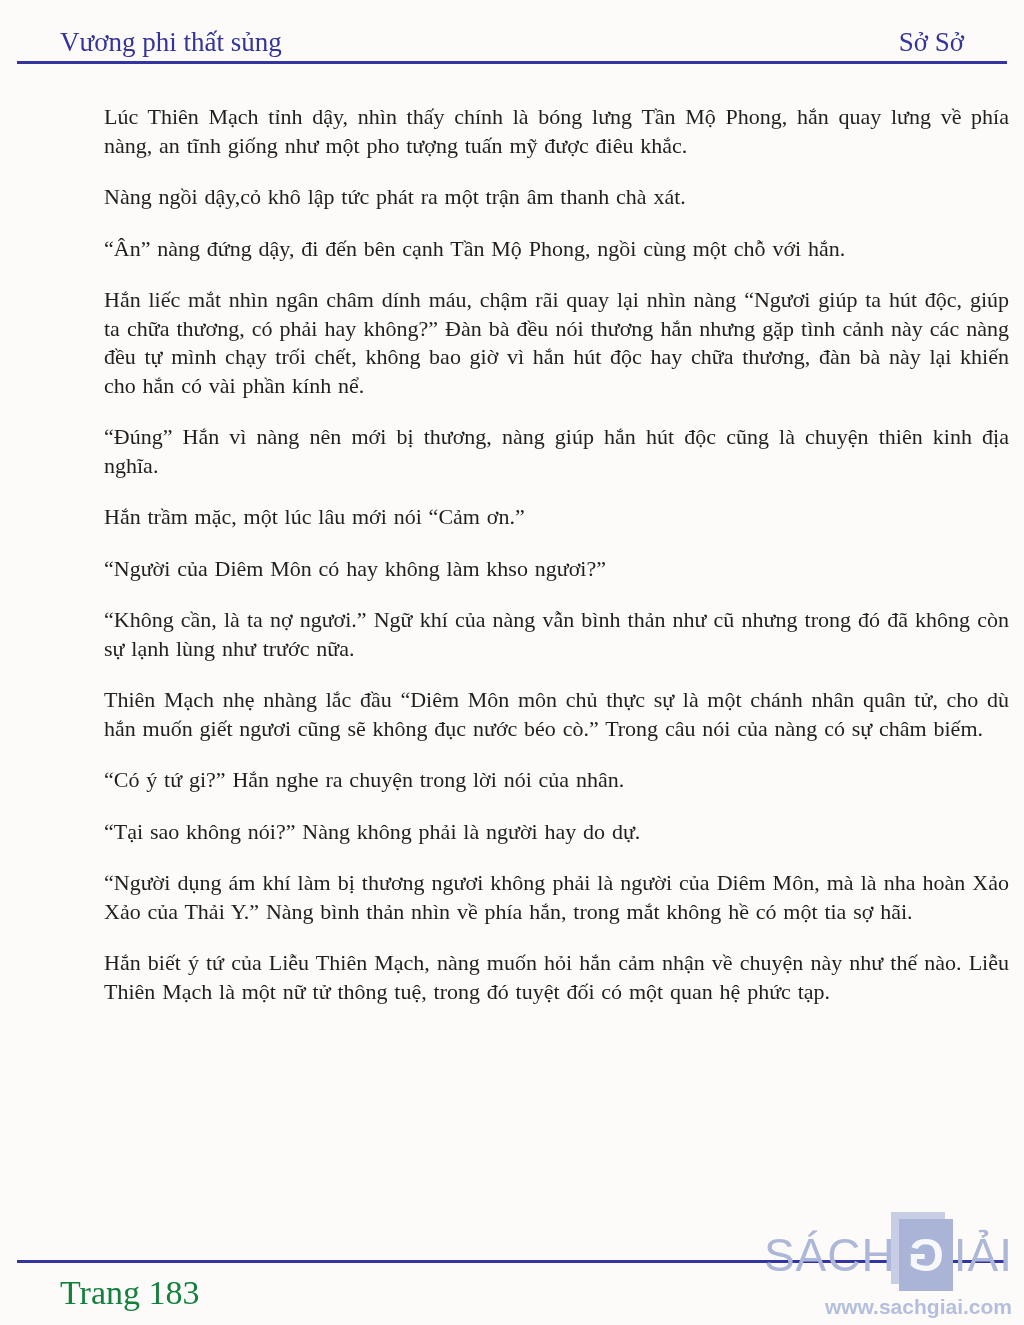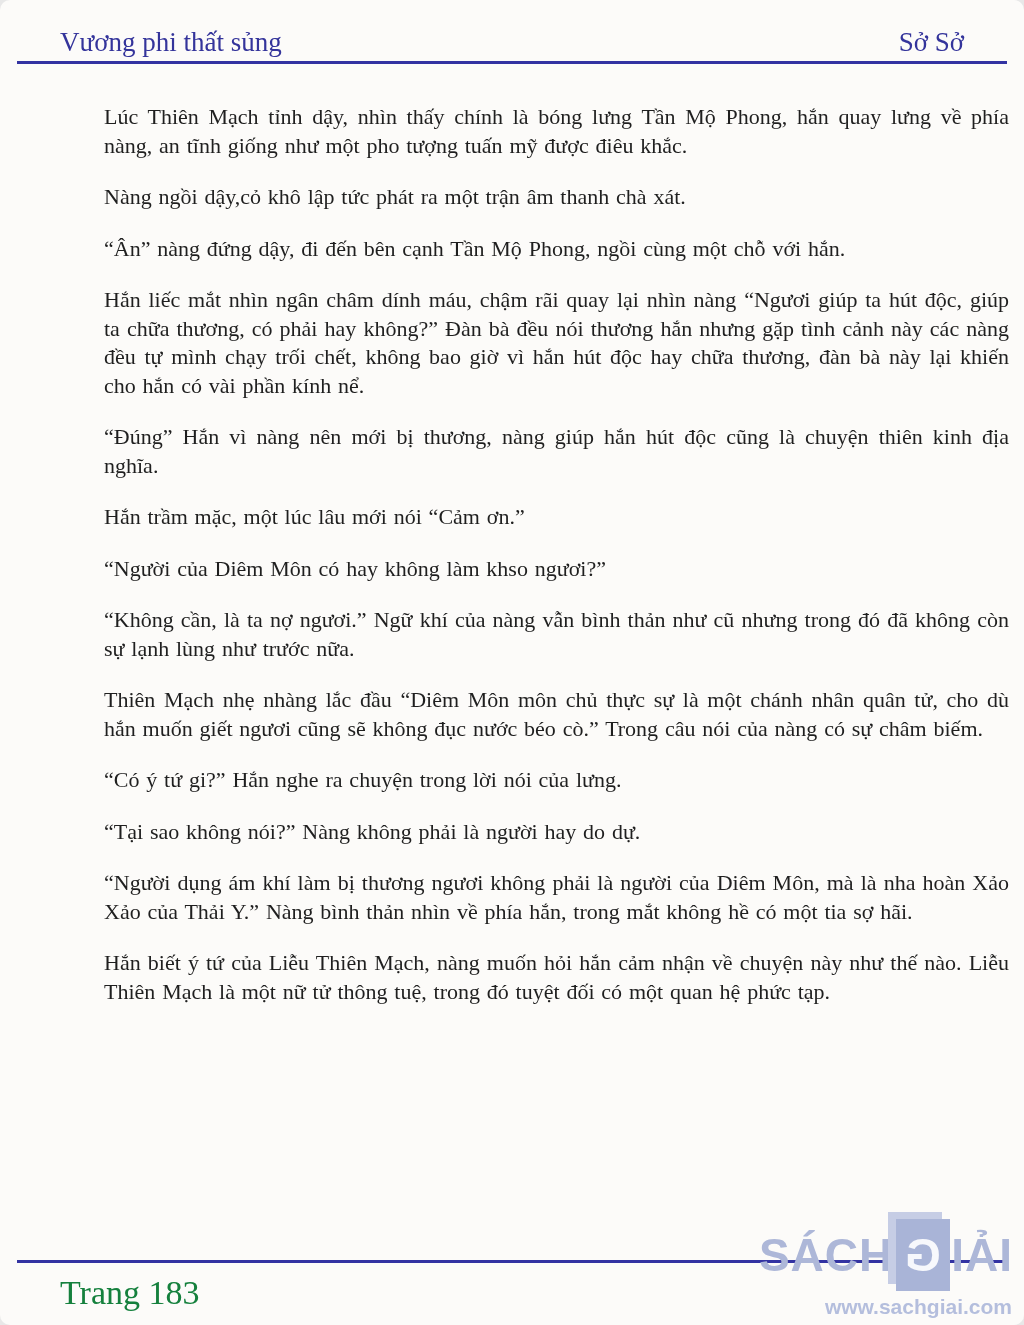--- a/index.html
+++ b/index.html
@@ -5,21 +5,20 @@
   * { margin: 0; padding: 0; box-sizing: border-box; }
   html, body { background: #e8e8e8; }
   .page {
     position: relative;
     width: 1024px;
     height: 1325px;
     margin: 0 auto;
     background: #fcfbf9;
     overflow: hidden;
     font-family: "Liberation Serif", serif;
-    border-radius: 10px;
   }
   
   .header {
     display: flex;
     justify-content: space-between;
     align-items: baseline;
     padding: 25px 60px 0 60px;
     line-height: 34px;
   }
   .header .title,
@@ -66,21 +65,21 @@
     position: absolute;
     top: 1219px;
     right: 11px;
     display: flex;
     align-items: center;
     font-family: "Liberation Sans", sans-serif;
     z-index: 2;
   }
   .wm-text {
     font-size: 46px;
-    font-weight: bold;
+    font-weight: normal;
     color: #adb7d8;
     letter-spacing: 1px;
     line-height: 1;
   }
   .wm-book {
     position: relative;
     width: 54px;
     height: 72px;
     margin: 0 1px 0 3px;
   }
@@ -133,21 +132,21 @@
   <div class="body-text">
     <p>Lúc Thiên Mạch tỉnh dậy, nhìn thấy chính là bóng lưng Tần Mộ Phong, hắn quay lưng về phía nàng, an tĩnh giống như một pho tượng tuấn mỹ được điêu khắc.</p>
     <p>Nàng ngồi dậy,cỏ khô lập tức phát ra một trận âm thanh chà xát.</p>
     <p>“Ân” nàng đứng dậy, đi đến bên cạnh Tần Mộ Phong, ngồi cùng một chỗ với hắn.</p>
     <p>Hắn liếc mắt nhìn ngân châm dính máu, chậm rãi quay lại nhìn nàng “Ngươi giúp ta hút độc, giúp ta chữa thương, có phải hay không?” Đàn bà đều nói thương hắn nhưng gặp tình cảnh này các nàng đều tự mình chạy trối chết, không bao giờ vì hắn hút độc hay chữa thương, đàn bà này lại khiến cho hắn có vài phần kính nể.</p>
     <p>“Đúng” Hắn vì nàng nên mới bị thương, nàng giúp hắn hút độc cũng là chuyện thiên kinh địa nghĩa.</p>
     <p>Hắn trầm mặc, một lúc lâu mới nói “Cảm ơn.”</p>
     <p>“Người của Diêm Môn có hay không làm khso ngươi?”</p>
     <p>“Không cần, là ta nợ ngươi.” Ngữ khí của nàng vẫn bình thản như cũ nhưng trong đó đã không còn sự lạnh lùng như trước nữa.</p>
     <p>Thiên Mạch nhẹ nhàng lắc đầu “Diêm Môn môn chủ thực sự là một chánh nhân quân tử, cho dù hắn muốn giết ngươi cũng sẽ không đục nước béo cò.” Trong câu nói của nàng có sự châm biếm.</p>
-    <p>“Có ý tứ gi?” Hắn nghe ra chuyện trong lời nói của lưng.</p>
+    <p>“Có ý tứ gi?” Hắn nghe ra chuyện trong lời nói của nhân.</p>
     <p>“Tại sao không nói?” Nàng không phải là người hay do dự.</p>
     <p>“Người dụng ám khí làm bị thương ngươi không phải là người của Diêm Môn, mà là nha hoàn Xảo Xảo của Thải Y.” Nàng bình thản nhìn về phía hắn, trong mắt không hề có một tia sợ hãi.</p>
     <p>Hắn biết ý tứ của Liễu Thiên Mạch, nàng muốn hỏi hắn cảm nhận về chuyện này như thế nào. Liễu Thiên Mạch là một nữ tử thông tuệ, trong đó tuyệt đối có một quan hệ phức tạp.</p>
   </div>
 
   <div class="rule footer-rule"></div>
   <div class="page-number">Trang 183</div>
 
   <div class="watermark">
     <span class="wm-text">SÁCH</span>

